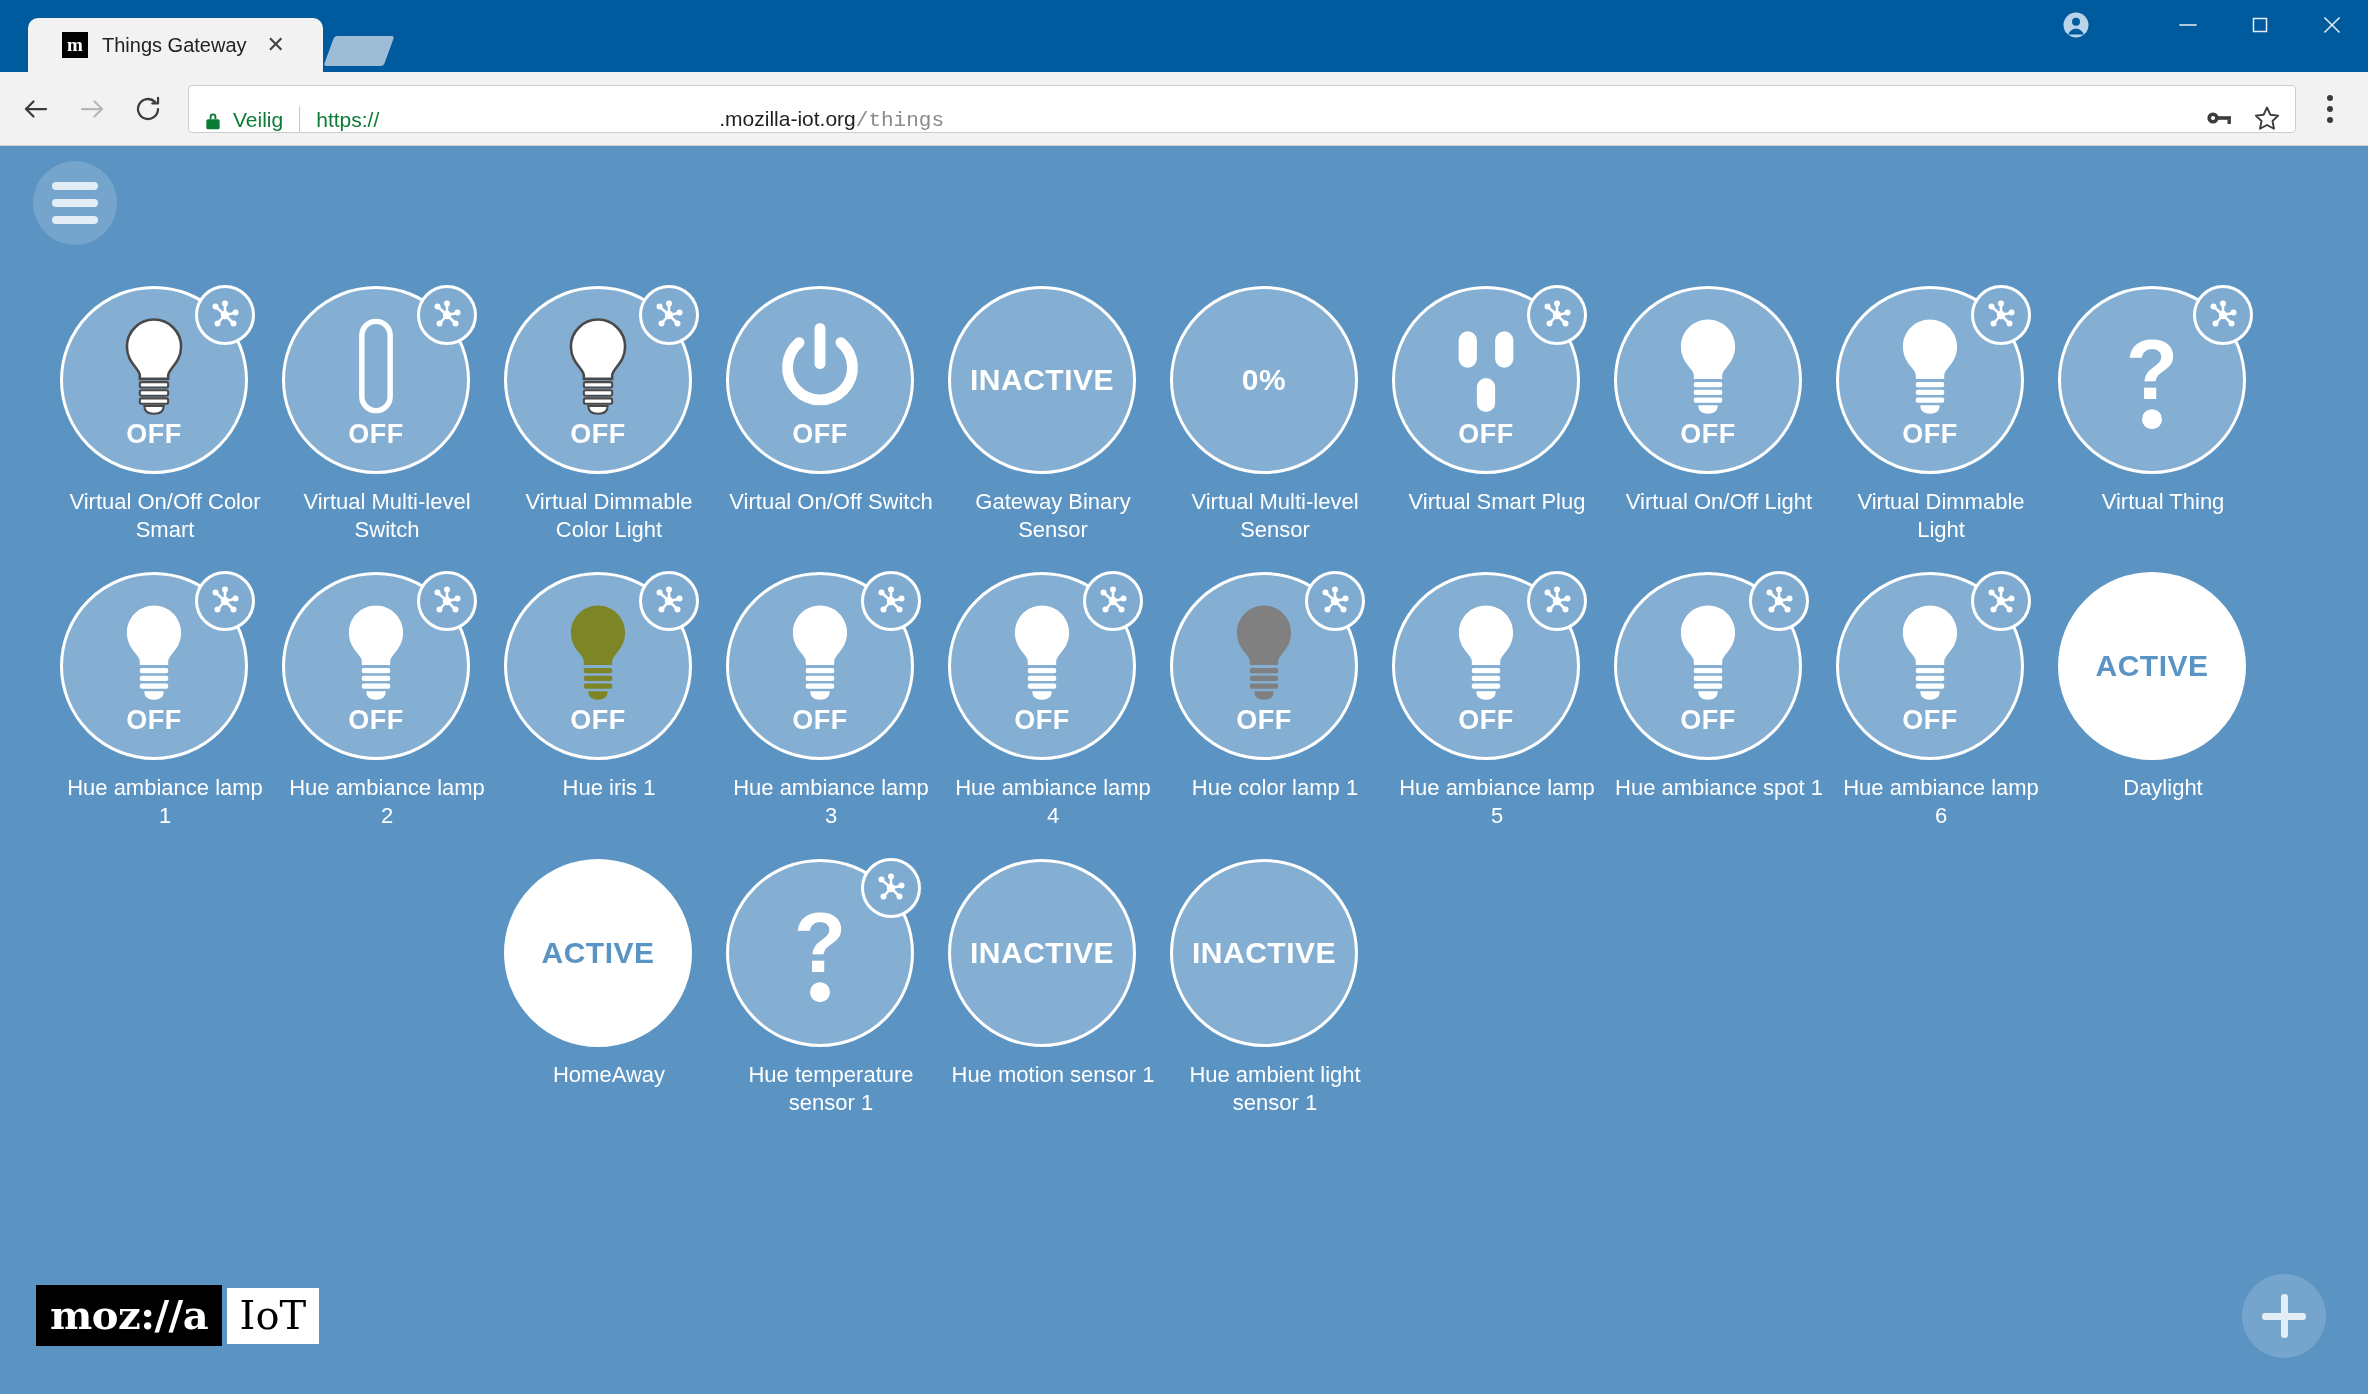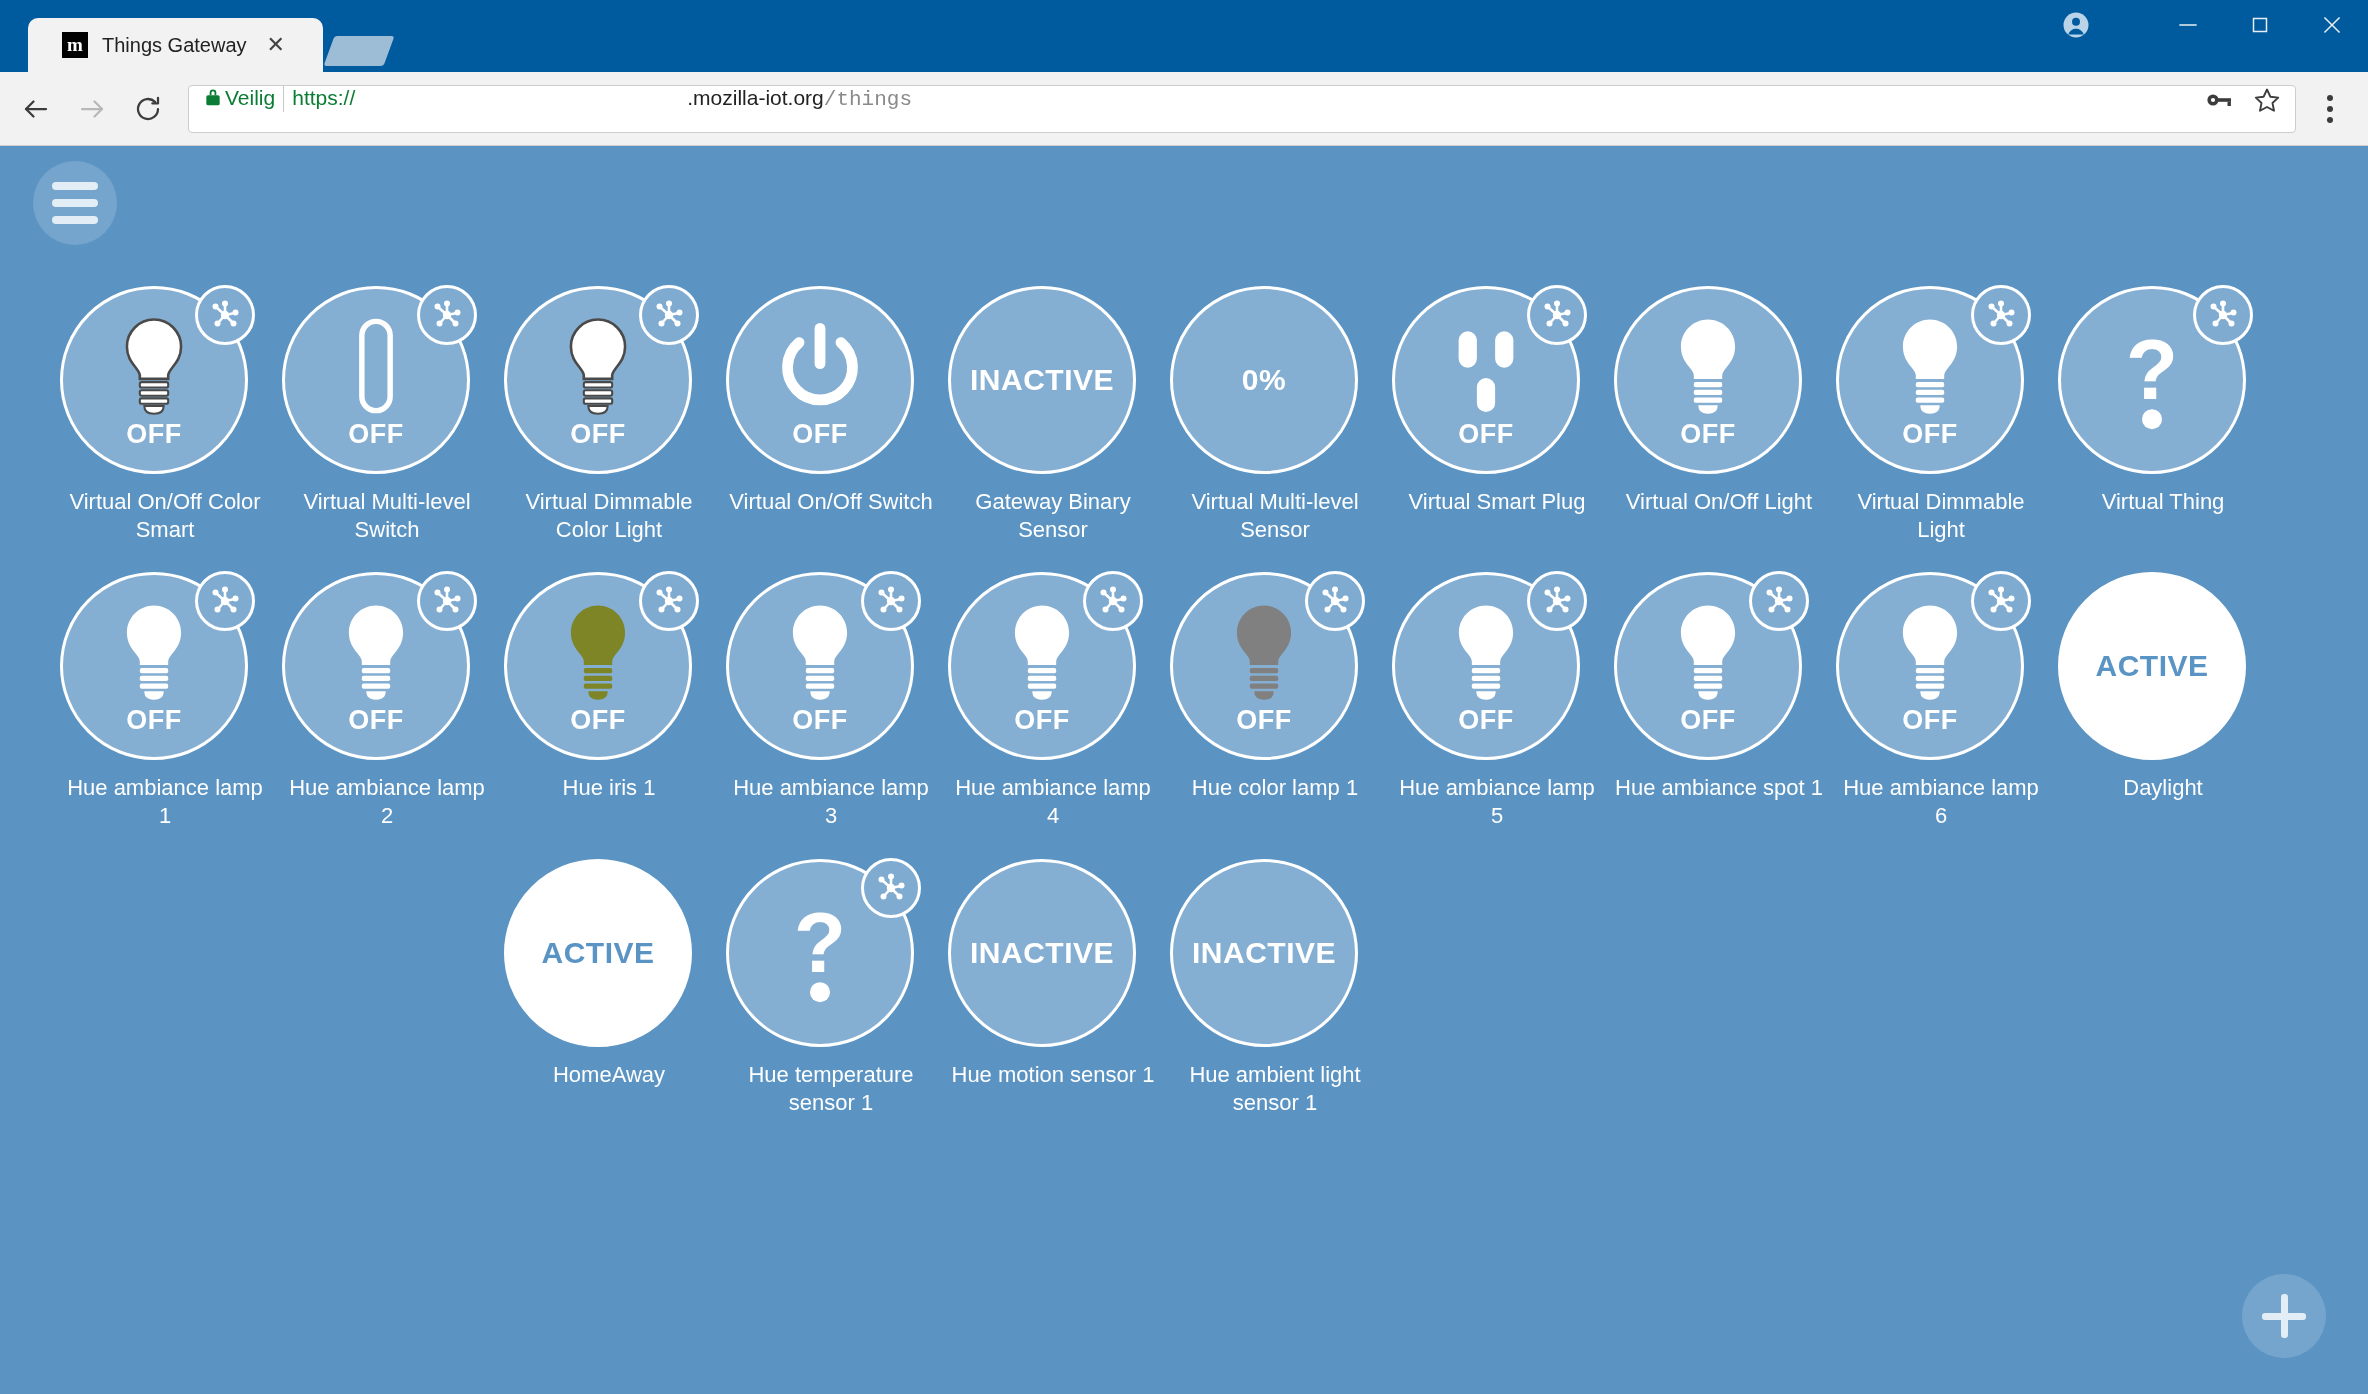--- a/index.html
+++ b/index.html
@@ -82,23 +82,23 @@
     color: #3c3c3c;
   }
   .nav-btn.disabled { color: #b8b8b8; }
   .omnibox {
     flex: 1 1 auto;
     height: 48px;
     margin: 0 10px;
     background: #fff;
     border: 1px solid #cdcdcd;
     border-radius: 4px;
-    display: flex; align-items: flex-start;
+    display: flex; align-items: flex-end;
     padding: 0 14px;
-    gap: 2px;
+    gap: 10px;
     position: relative;
   }
   .lock-icon { color: #0a7c33; display:flex; align-items:center; }
   .secure-label { color: #0a7c33; font-size: 21px; }
   .omni-divider { width: 1px; height: 26px; background: #c8c8c8; margin: 0 6px; }
   .omni-scheme { color: #0a7c33; font-size: 21px; }
   .omni-url { font-size: 21px; color: #222; margin-left: 330px; }
   .omni-url .dim { color: #8a8a8a; font-family: Liberation Mono, monospace; }
   .omni-actions { margin-left: auto; display: flex; align-items: center; gap: 20px; }
   .omni-icon { color: #3c3c3c; display: flex; align-items: center; }
@@ -926,19 +926,23 @@
       <div class="thing">
         <div class="thing-circle">
 
        <div class="thing-state big state-only">INACTIVE</div>
 
      </div>
      <div class="thing-label">Hue ambient light sensor 1</div>
       </div>
     </div>
 
+  <div class="moz-logo">
+    <div class="moz-wordmark">moz://a</div>
+    <div class="iot-wordmark">IoT</div>
+  </div>
 
   <div class="fab">
     <i class="h"></i>
       <i class="v"></i>
   </div>
 
 </div>
 
 </body></html>

